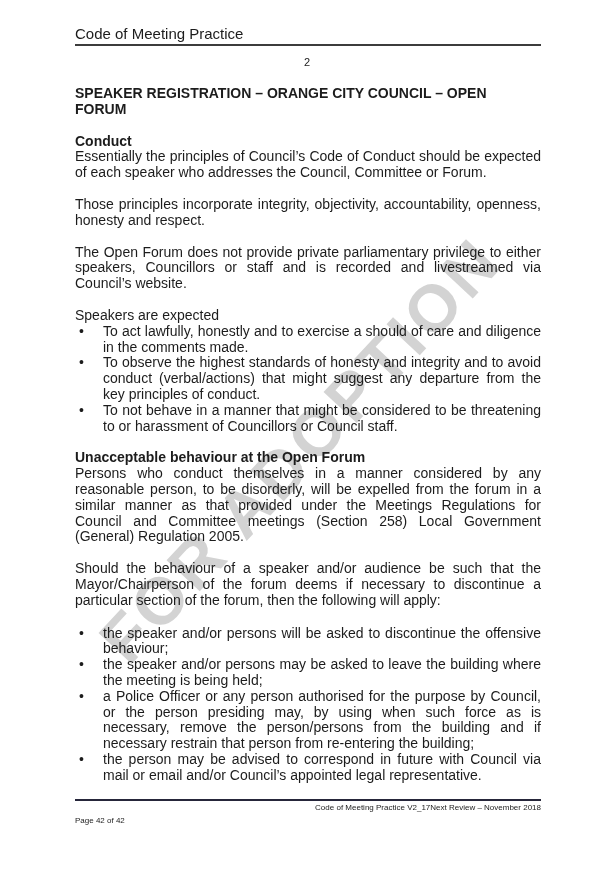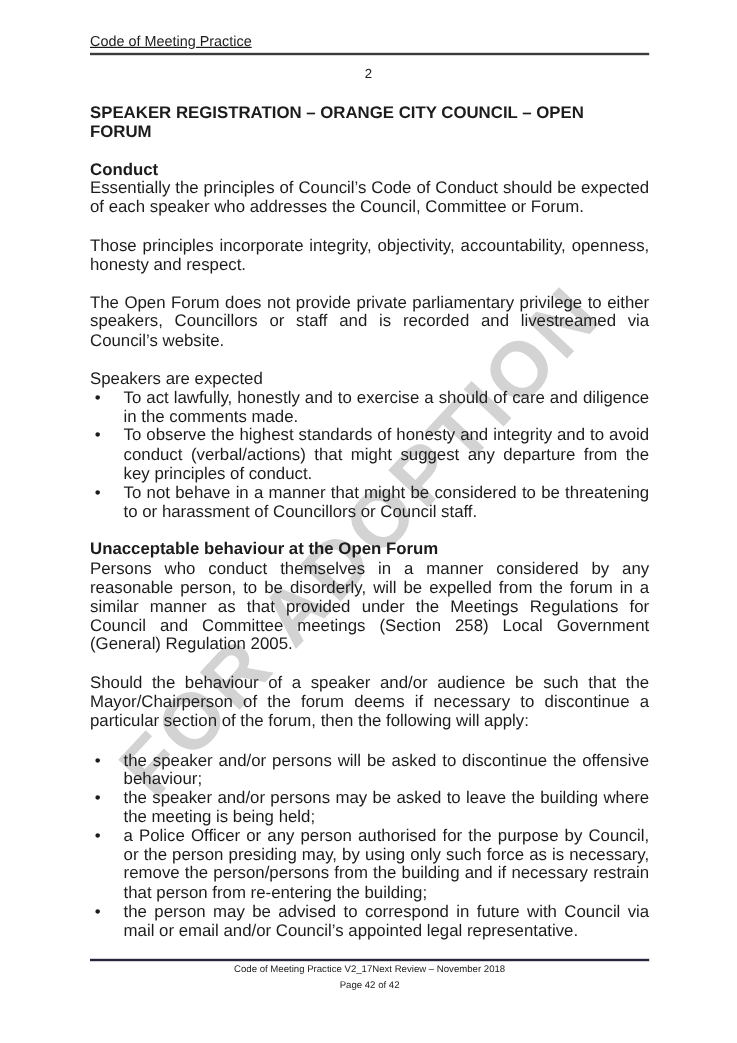--- a/index.html
+++ b/index.html
@@ -3,22 +3,22 @@
 <meta charset="utf-8">
 <style>
   html,body{margin:0;padding:0;}
   body{
     width:614px;height:869px;background:#ffffff;position:relative;
     font-family:"Liberation Sans","DejaVu Sans",sans-serif;
     color:#1c1c1c;overflow:hidden;
   }
   .page-header{
     position:absolute;left:75px;right:73px;top:27px;
-    font-size:12px;line-height:14px;
-    border-bottom:2px solid #3c3c3c;padding-bottom:3px;text-decoration:underline;
+    font-size:15px;line-height:14px;
+    border-bottom:2px solid #3c3c3c;padding-bottom:3px;
   }
   .page-number{
     position:absolute;left:0;right:0;top:56px;
     text-align:center;font-size:11px;
   }
   .content{
     position:absolute;left:75px;right:73px;top:86px;
     font-size:14px;line-height:15.8px;z-index:2;
   }
   .doc-title{font-weight:bold;margin:0 0 16px 0;}
@@ -40,22 +40,22 @@
     transform:translate(-50%,-50%) rotate(-47deg);
     font-size:66px;font-weight:600;letter-spacing:4px;
     color:#9e9e9e;opacity:0.45;white-space:nowrap;
     font-family:"Liberation Sans",sans-serif;
   }
   .page-footer{
     position:absolute;left:75px;right:73px;top:799px;z-index:2;
     border-top:2.5px solid #26263a;padding-top:2px;
     font-size:8px;line-height:10px;color:#222;
   }
-  .footer-row{display:flex;justify-content:center;}
-  .footer-center{text-align:center;margin-top:3px;}
+  .footer-row{display:flex;justify-content:flex-end;}
+  .footer-center{text-align:left;margin-top:3px;}
 </style>
 </head>
 <body>
 
 <div class="watermark">FOR ADOPTION</div>
 
 <div class="page-header">
   <span>Code of Meeting Practice</span>
 </div>
 
@@ -76,21 +76,21 @@
     <li>To not behave in a manner that might be considered to be threatening to or harassment of Councillors or Council staff.</li>
   </ul>
 
   <div class="heading">Unacceptable behaviour at the Open Forum</div>
   <p class="para">Persons who conduct themselves in a manner considered by any reasonable person, to be disorderly, will be expelled from the forum in a similar manner as that provided under the Meetings Regulations for Council and Committee meetings (Section 258) Local Government (General) Regulation 2005.</p>
   <p class="para">Should the behaviour of a speaker and/or audience be such that the Mayor/Chairperson of the forum deems if necessary to discontinue a particular section of the forum, then the following will apply:</p>
 
   <ul class="bullets spaced">
     <li>the speaker and/or persons will be asked to discontinue the offensive behaviour;</li>
     <li>the speaker and/or persons may be asked to leave the building where the meeting is being held;</li>
-    <li>a Police Officer or any person authorised for the purpose by Council, or the person presiding may, by using only such force as is necessary, remove the person/persons from the building and if necessary restrain that person from re-entering the building;</li>
+    <li>a Police Officer or any person authorised for the purpose by Council, or the person presiding may, by using when such force as is necessary, remove the person/persons from the building and if necessary restrain that person from re-entering the building;</li>
     <li>the person may be advised to correspond in future with Council via mail or email and/or Council’s appointed legal representative.</li>
   </ul>
 </div>
 
 <div class="page-footer">
   <div class="footer-row">
     <span>Code of Meeting Practice V2_17</span>
     <span>Next Review – November 2018</span>
   </div>
   <div class="footer-center">Page 42 of 42</div>

